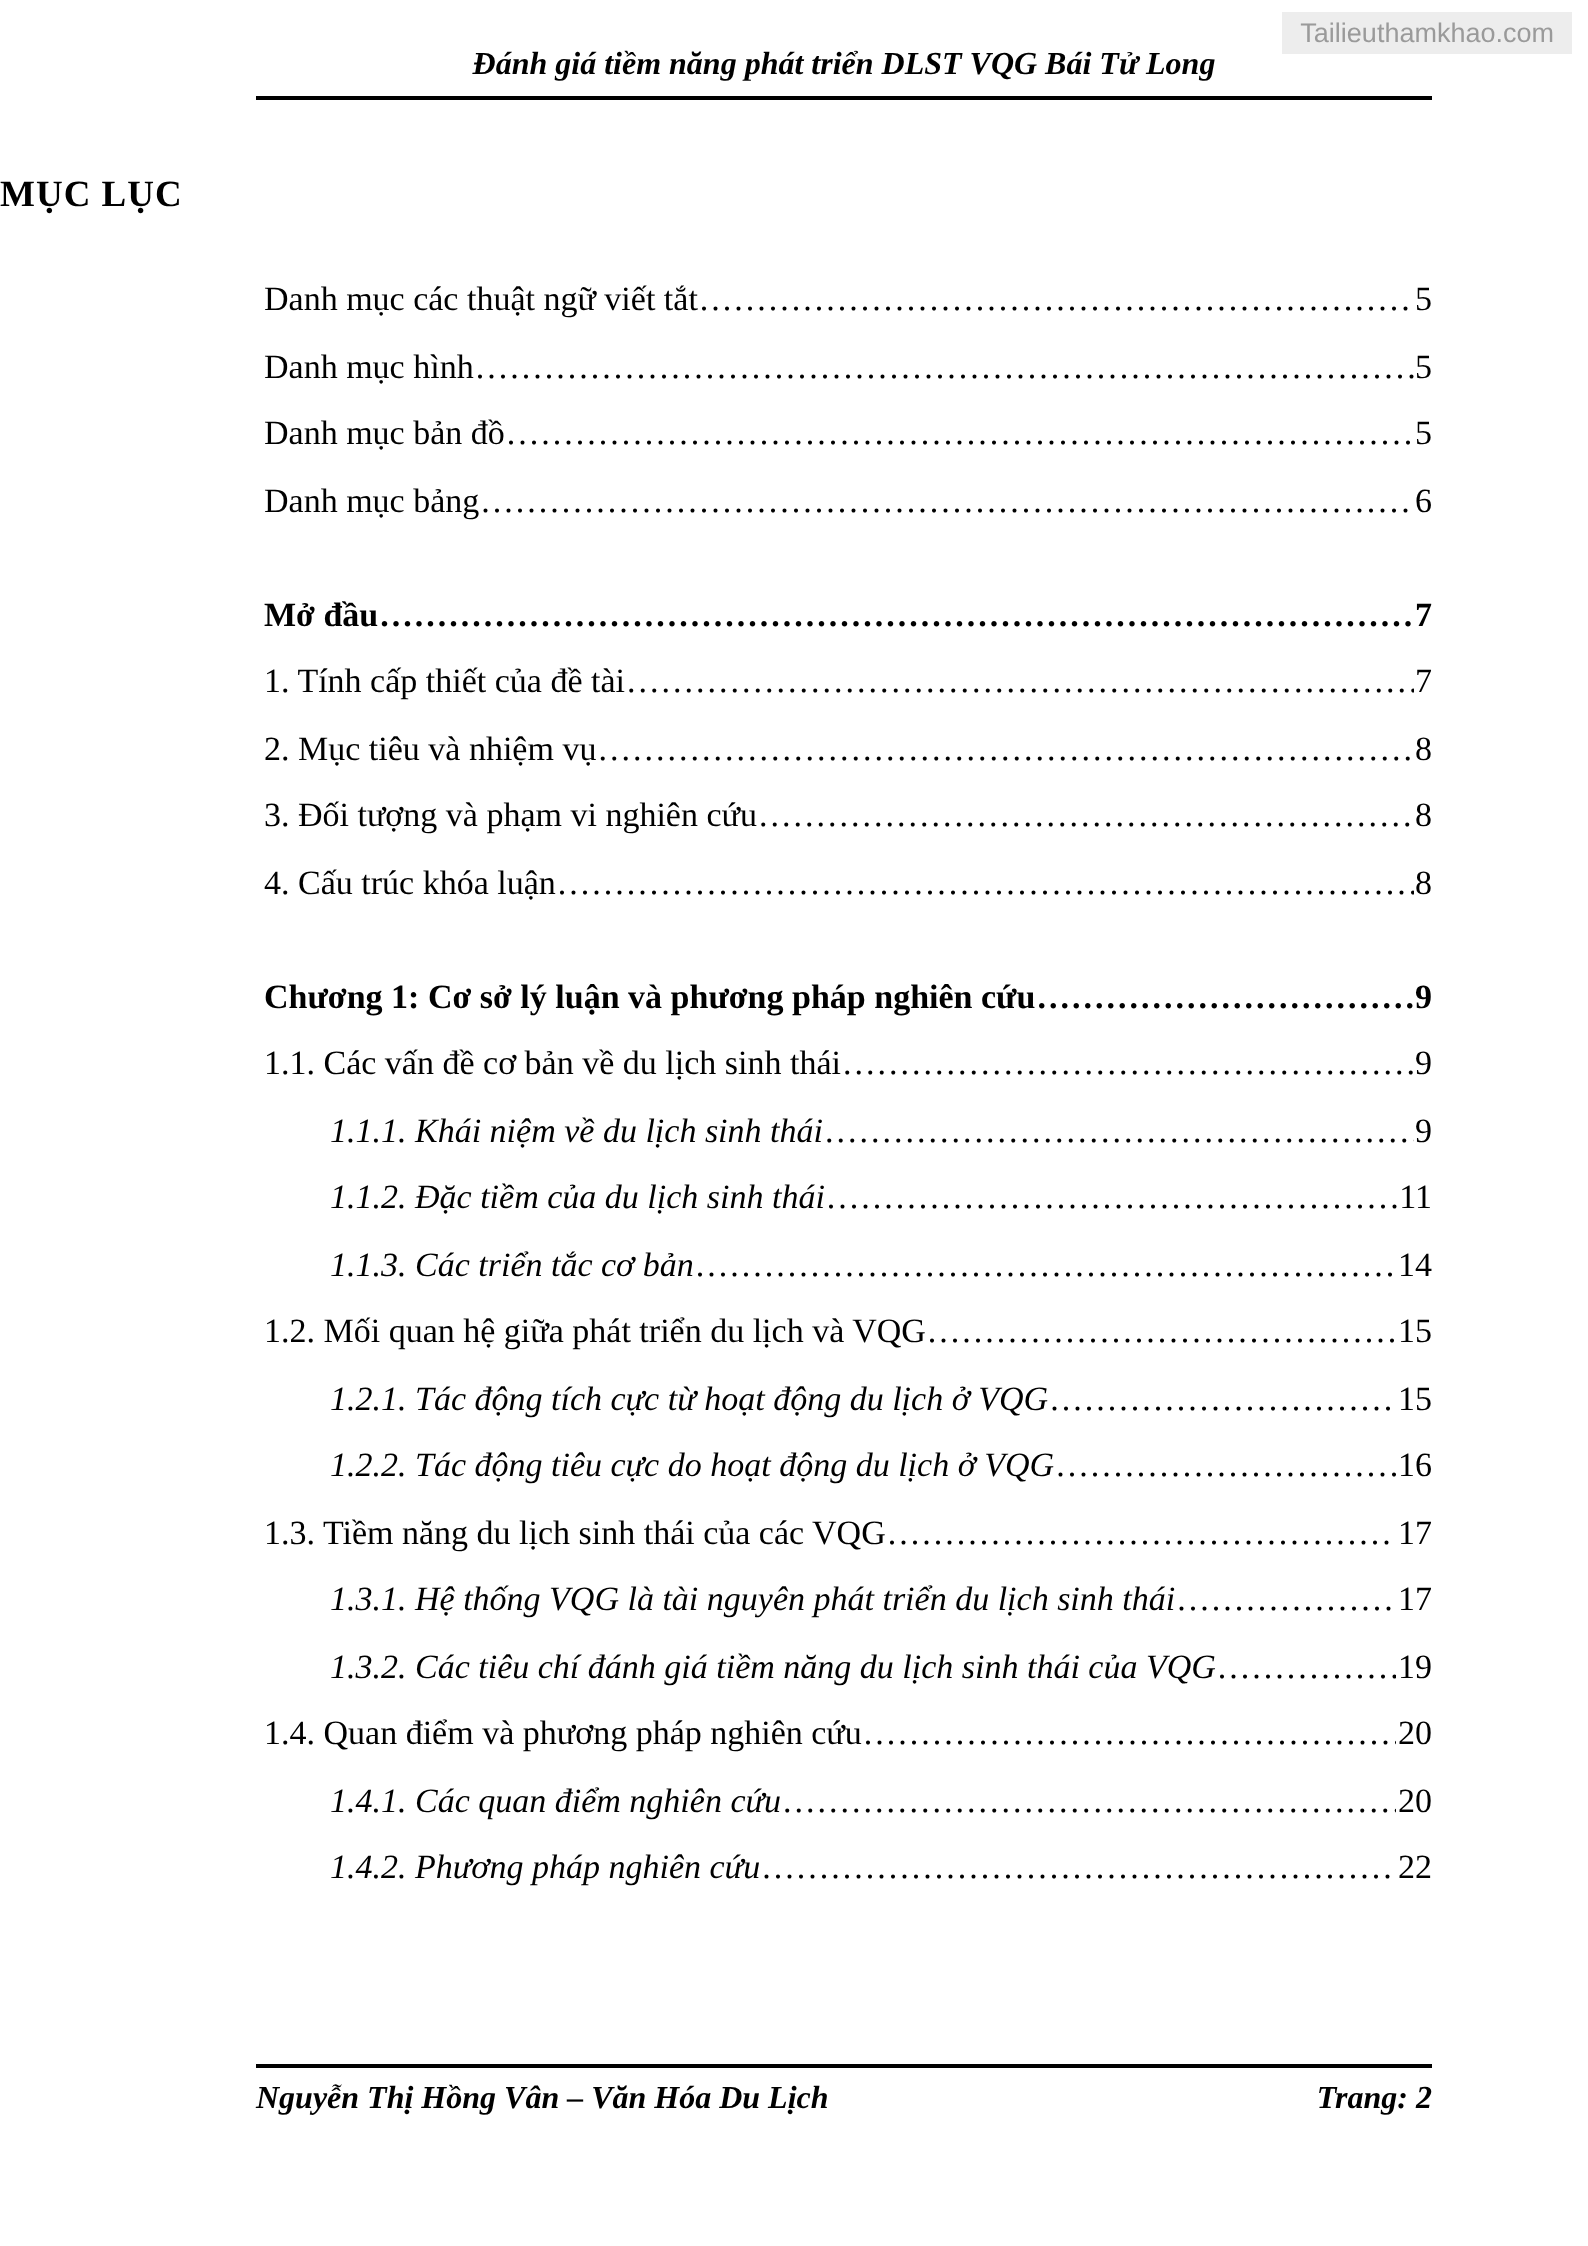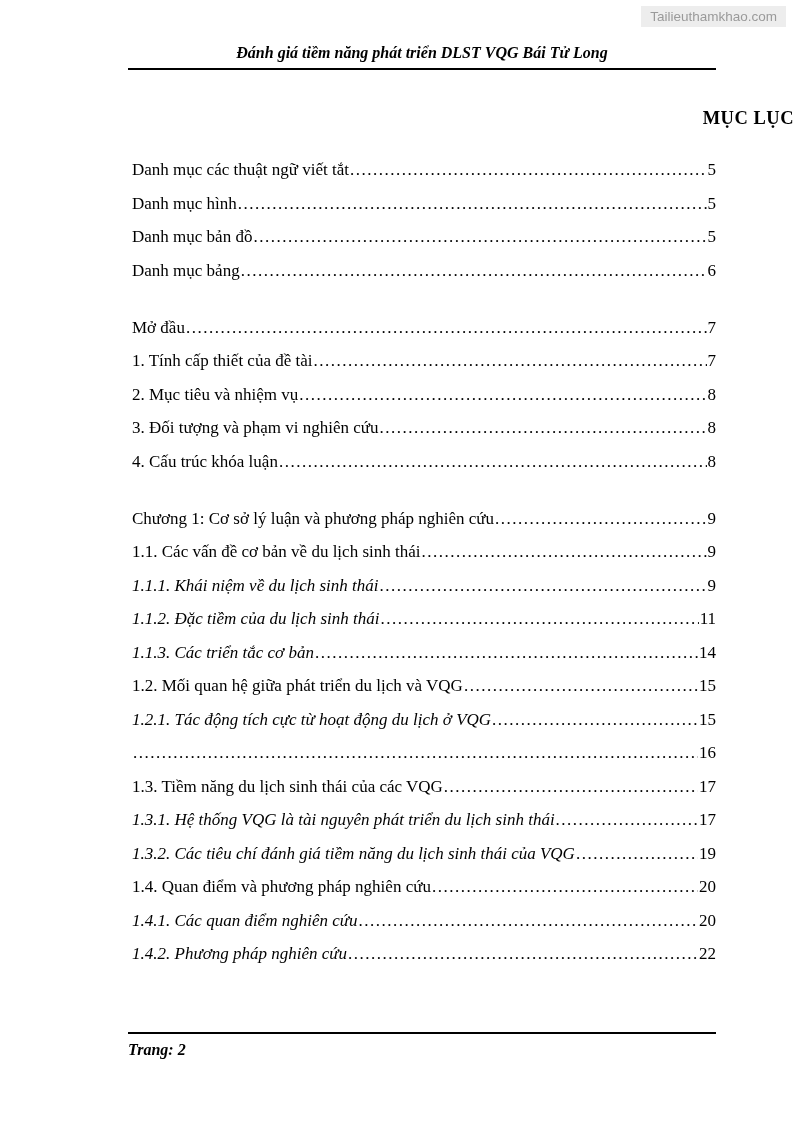--- a/index.html
+++ b/index.html
@@ -17,48 +17,48 @@
     top: 6px;
     right: 8px;
     background: #ededed;
     color: #9a9a9a;
     font-family: "Liberation Sans", "DejaVu Sans", sans-serif;
     font-size: 13.5px;
     padding: 3px 9px;
   }
   .header {
     margin: 0 78px 0 128px;
-    padding-top: 44px;
+    padding-top: 24px;
     padding-bottom: 6px;
     text-align: center;
     font-weight: bold;
     font-style: italic;
     font-size: 16px;
     border-bottom: 2.5px solid #000;
   }
   .doc-title {
-    text-align: right;
+    text-align: left;
     font-weight: bold;
     font-size: 18.5px;
     margin-top: 38px;
     letter-spacing: 0.5px;
   }
   .toc {
     margin: 30px 78px 0 132px;
     font-size: 17px;
   }
   .toc-entry {
     display: flex;
     align-items: baseline;
     margin-bottom: 12.5px;
     line-height: 21px;
   }
   .toc-entry.gap { margin-top: 36px; }
-  .toc-entry.indent { }
-  .toc-entry.bold { font-weight: normal; }
+  .toc-entry.indent { margin-left: 33px; }
+  .toc-entry.bold { font-weight: bold; }
   .toc-entry.italic .toc-label { font-style: italic; }
   .toc-label { white-space: nowrap; }
   .toc-dots {
     flex: 1;
     overflow: hidden;
     white-space: nowrap;
     margin: 0 1px;
     min-width: 10px;
   }
   .toc-dots::after {
@@ -185,20 +185,21 @@
       <span class="toc-page">15</span>
     </div>
 
     <div class="toc-entry indent italic">
       <span class="toc-label">1.2.1. Tác động tích cực từ hoạt động du lịch ở VQG</span>
       <span class="toc-dots"></span>
       <span class="toc-page">15</span>
     </div>
 
     <div class="toc-entry indent italic">
+      <span class="toc-label">1.2.2. Tác động tiêu cực do hoạt động du lịch ở VQG </span>
       <span class="toc-dots"></span>
       <span class="toc-page">16</span>
     </div>
 
     <div class="toc-entry">
       <span class="toc-label">1.3. Tiềm năng du lịch sinh thái của các VQG </span>
       <span class="toc-dots"></span>
       <span class="toc-page">17</span>
     </div>
 
@@ -228,16 +229,17 @@
 
     <div class="toc-entry indent italic">
       <span class="toc-label">1.4.2. Phương pháp nghiên cứu </span>
       <span class="toc-dots"></span>
       <span class="toc-page">22</span>
     </div>
 
   </div>
 
   <div class="footer">
+    <span>Nguyễn Thị Hồng Vân – Văn Hóa Du Lịch</span>
     <span>Trang: 2</span>
   </div>
 
 </div>
 
 </body></html>

